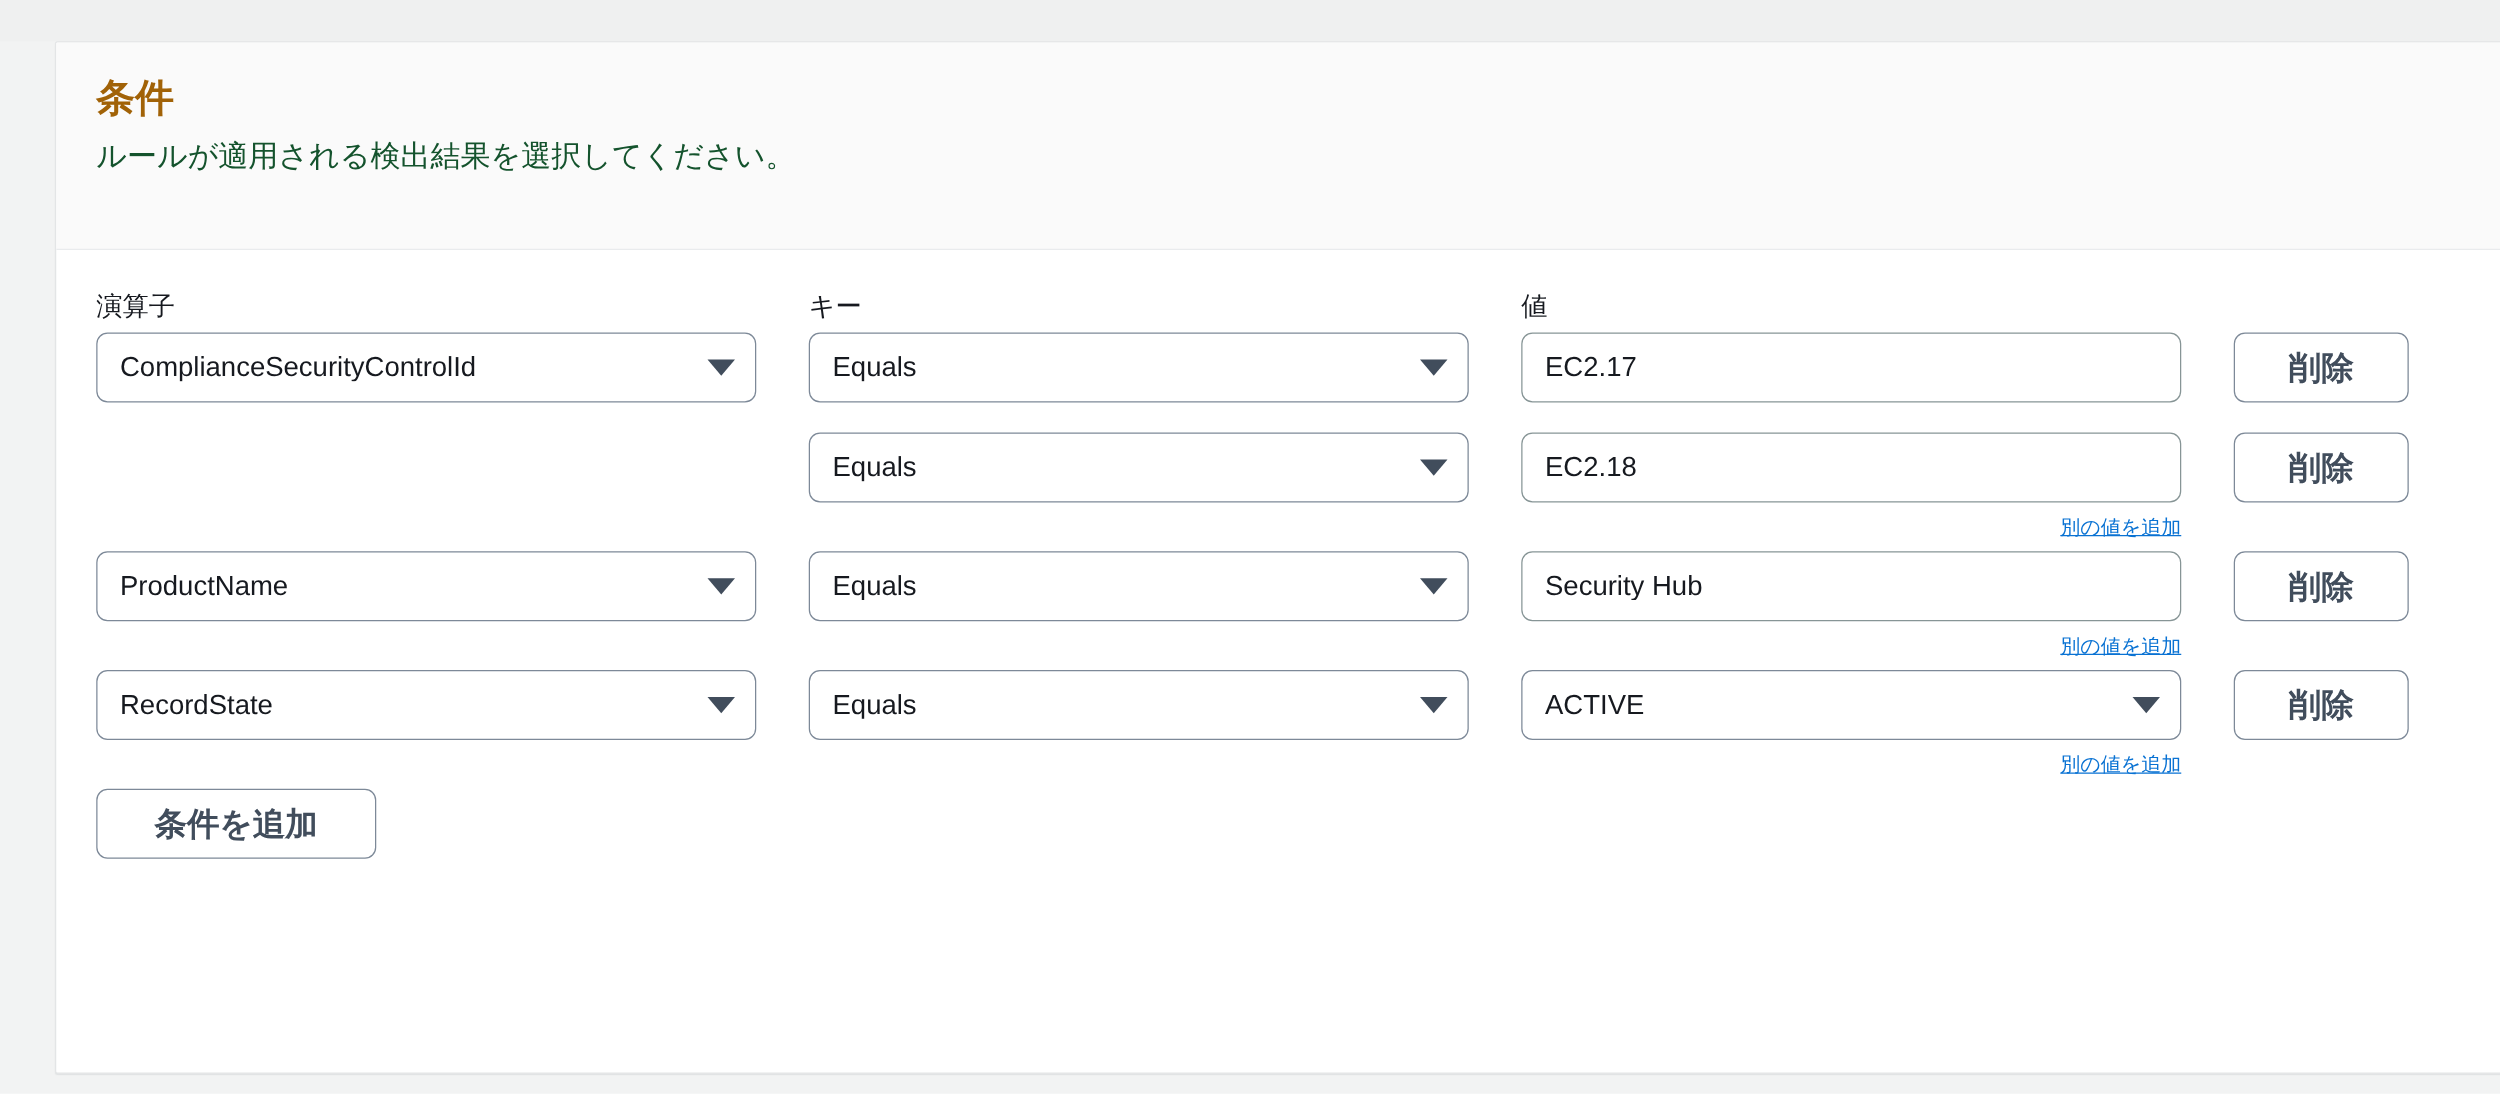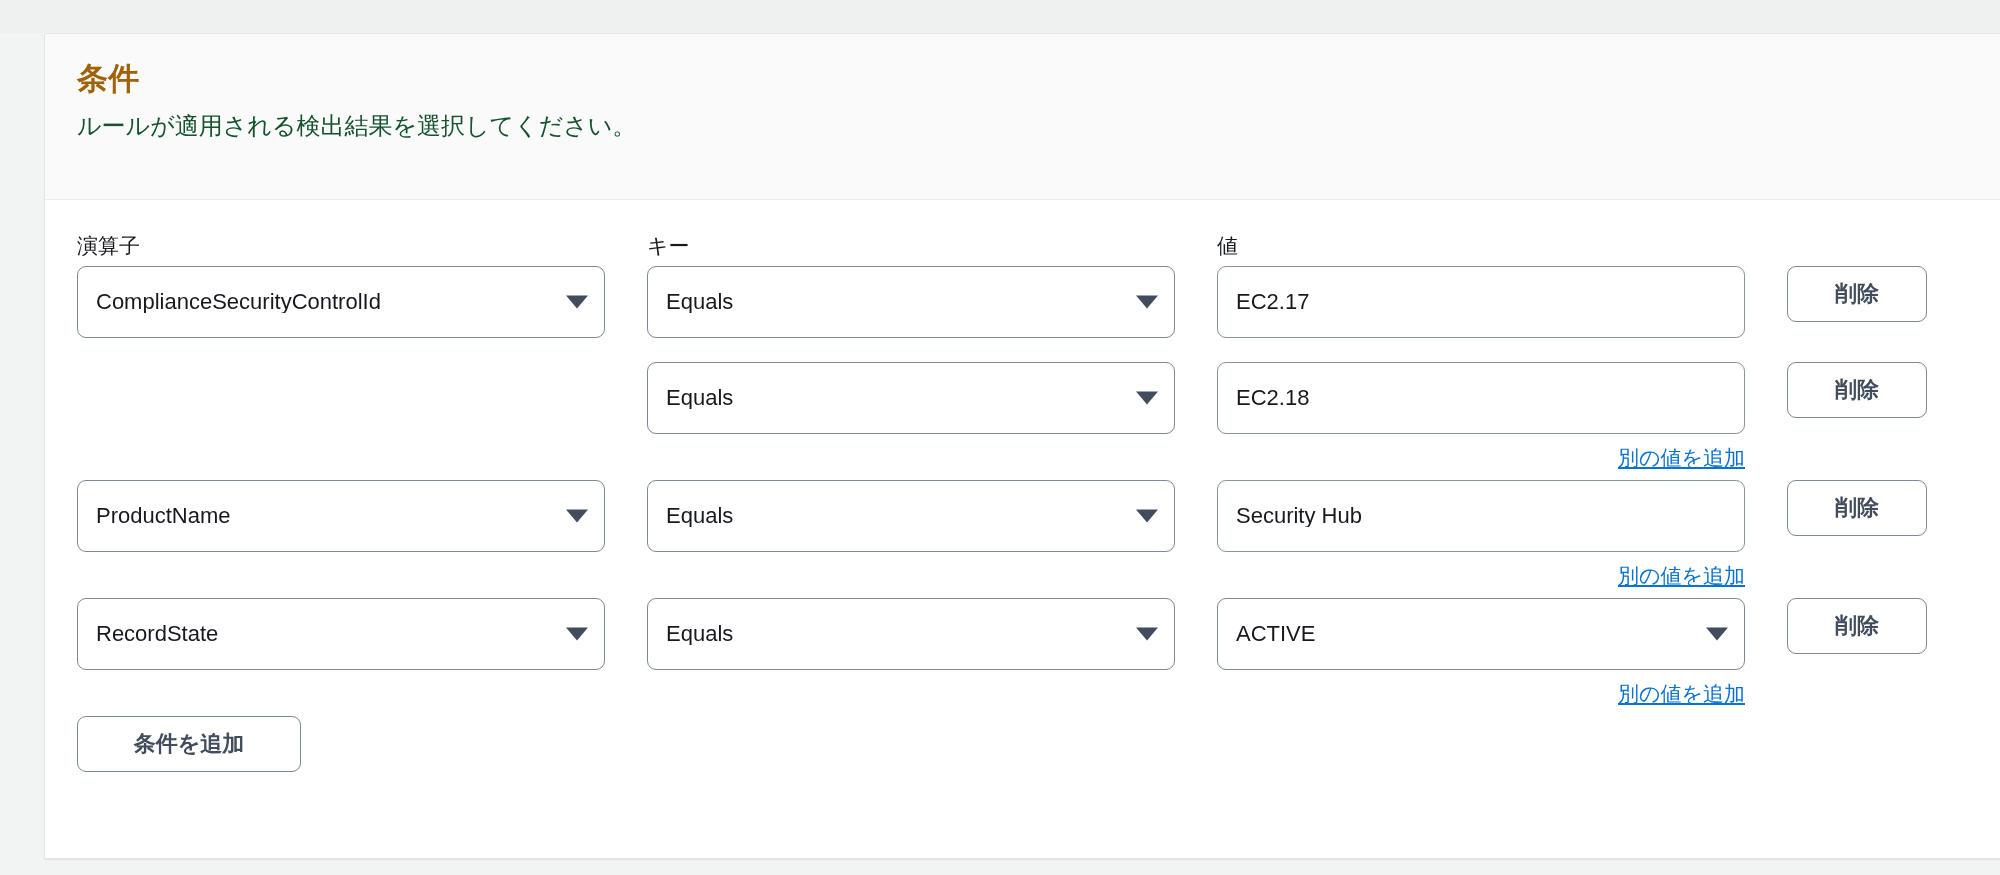--- a/index.html
+++ b/index.html
@@ -96,21 +96,21 @@
     box-sizing: border-box;
   }
   .cell-key { width: 570px; flex: 0 0 570px; padding-right: 42px; }
   .cell-op  { width: 570px; flex: 0 0 570px; padding-right: 42px; }
   .cell-val { width: 570px; flex: 0 0 570px; padding-right: 42px; }
   .cell-del { width: 180px; flex: 0 0 180px; }
 
   
   .control {
     position: relative;
-    height: 72px;
+    height: 56px;
     background: #ffffff;
     border: 1px solid #7d8998;
     border-radius: 9px;
     box-sizing: border-box;
     display: flex;
     align-items: center;
     padding: 0 18px;
     font-size: 22px;
     color: #16191f;
     white-space: nowrap;
@@ -147,21 +147,21 @@
     align-items: center;
     justify-content: center;
     height: 56px;
     min-width: 140px;
     padding: 0 22px;
     box-sizing: border-box;
     background: #ffffff;
     border: 1px solid #7d8998;
     border-radius: 9px;
     color: #414d5c;
-    font-size: 22px;
+    font-size: 26px;
     font-weight: bold;
     cursor: pointer;
     white-space: nowrap;
   }
   .btn-add-condition {
     min-width: 224px;
     margin-bottom: 40px;
   }
 
   
@@ -172,21 +172,21 @@
   }
   .addvalue-spacer { width: 1140px; flex: 0 0 1140px; }
   .addvalue-wrap {
     width: 570px;
     flex: 0 0 570px;
     padding-right: 42px;
     box-sizing: border-box;
     text-align: right;
   }
   .link {
-    font-size: 21px;
+    font-size: 16px;
     color: #0972d3;
     text-decoration: underline;
     cursor: pointer;
   }
 
   .spacer-row { height: 14px; }
 </style>
 </head>
 <body>
 

